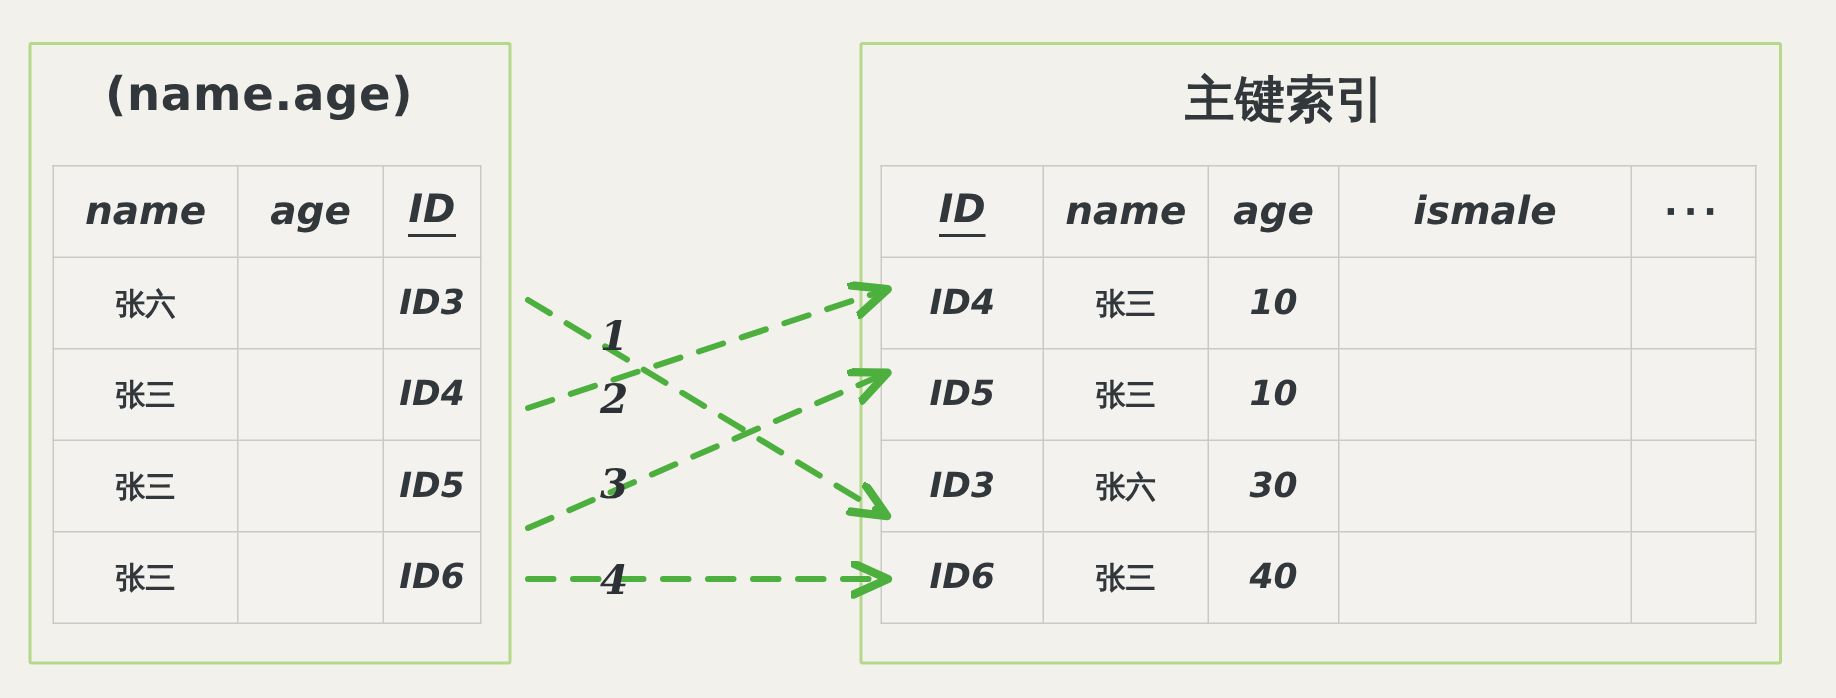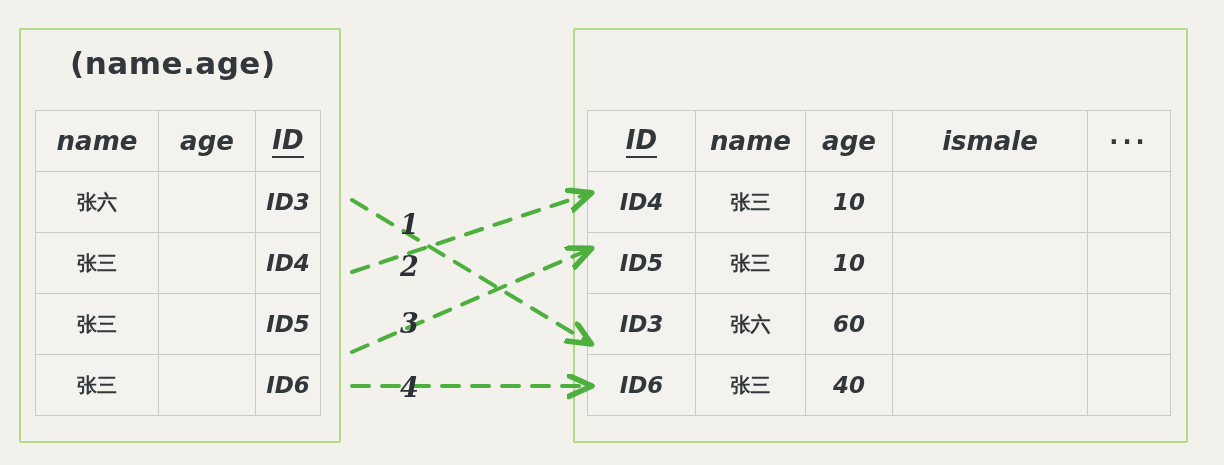--- a/index.html
+++ b/index.html
@@ -129,20 +129,21 @@
       <tr>
         <td class="cjk">张三</td>
         <td></td>
         <td class="num">ID6</td>
       </tr>
     </tbody>
   </table>
 
   <div class="frame" id="frame-right" style="border-color: rgb(181, 217, 139);"></div>
 
+  <div class="title" id="title-right">主键索引</div>
 
   <table id="table-right">
     <colgroup>
         <col class="c-id">
         <col class="c-name">
         <col class="c-age">
         <col class="c-ismale">
         <col class="c-more">
       </colgroup>
     <thead>
@@ -165,21 +166,21 @@
       <tr>
         <td class="num">ID5</td>
         <td class="cjk">张三</td>
         <td class="num">10</td>
         <td></td>
         <td></td>
       </tr>
       <tr>
         <td class="num">ID3</td>
         <td class="cjk">张六</td>
-        <td class="num">60</td>
+        <td class="num">30</td>
         <td></td>
         <td></td>
       </tr>
       <tr>
         <td class="num">ID6</td>
         <td class="cjk">张三</td>
         <td class="num">40</td>
         <td></td>
         <td></td>
       </tr>

